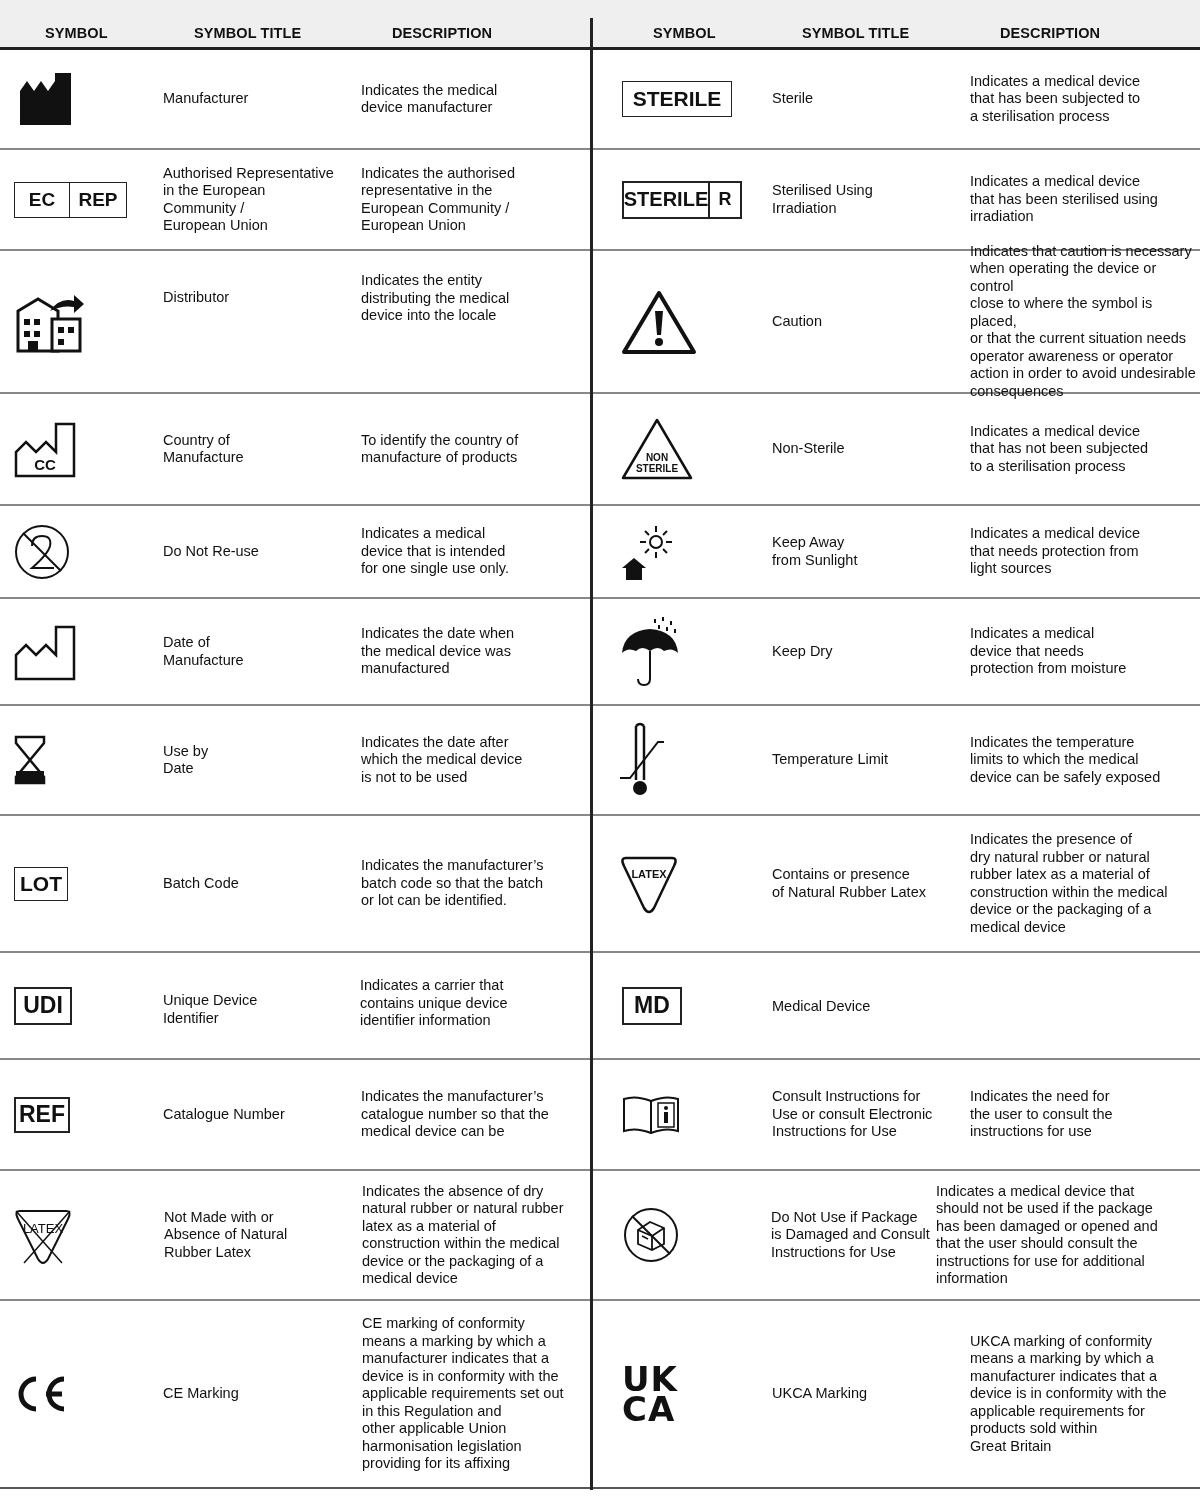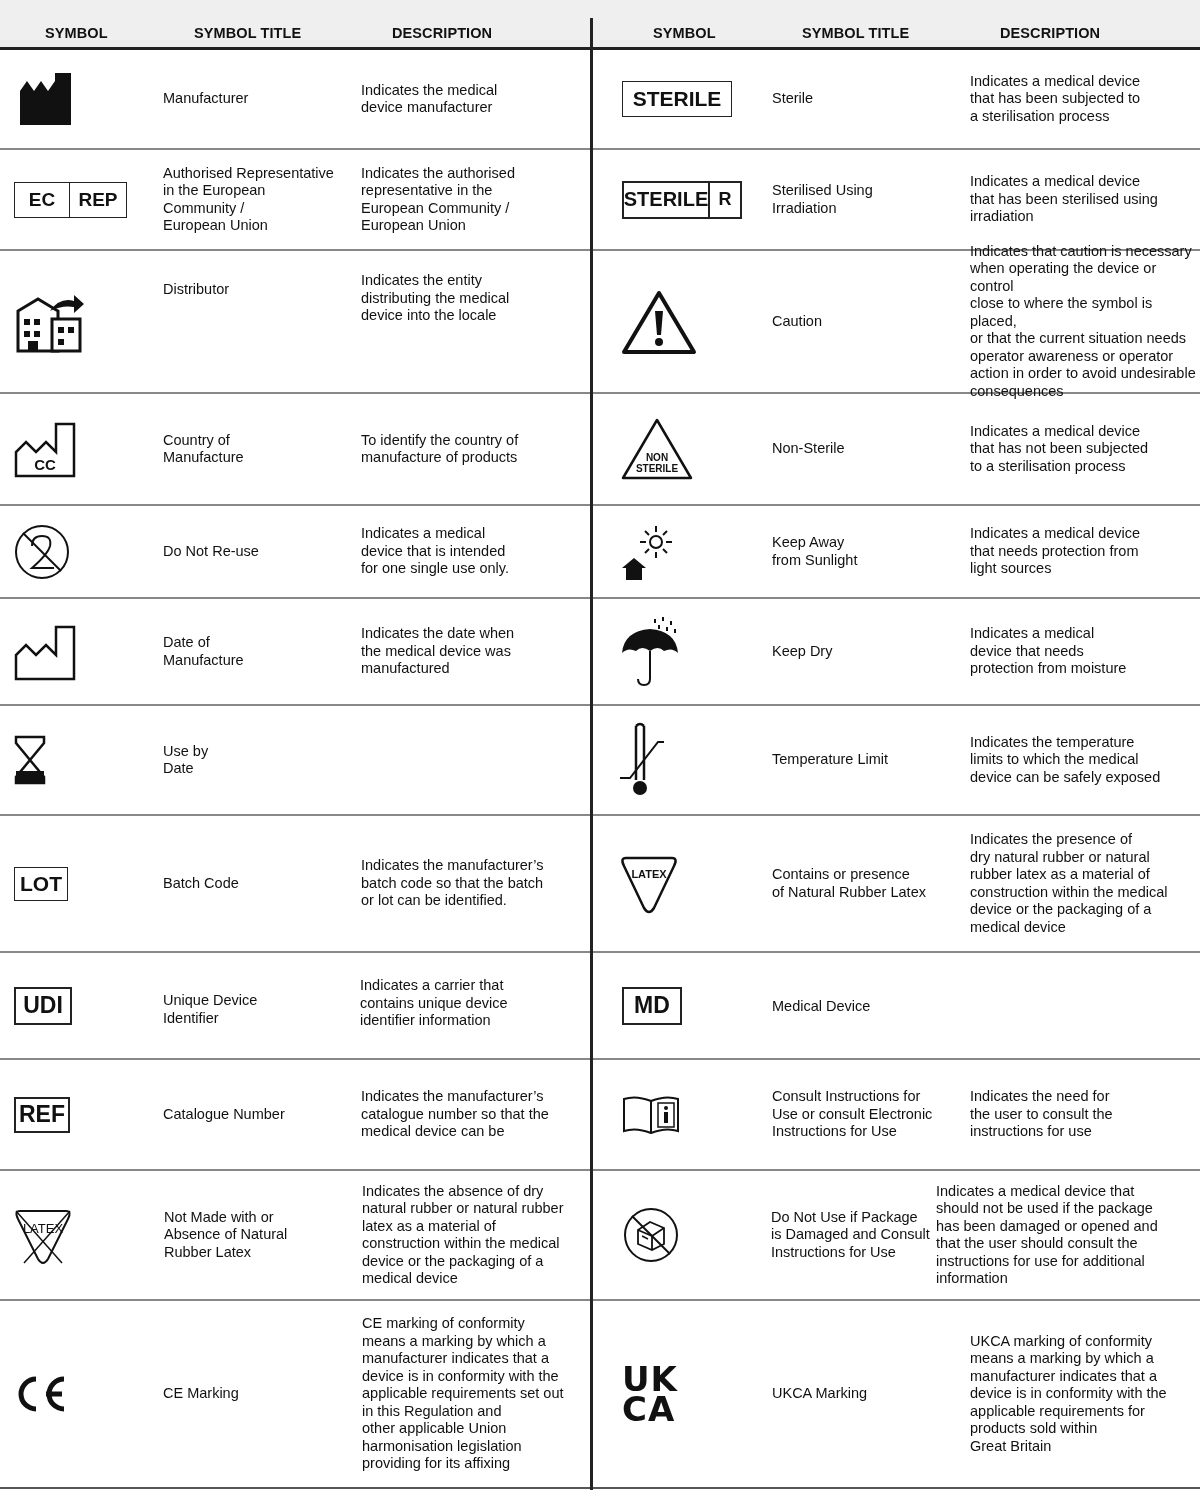--- a/index.html
+++ b/index.html
@@ -81,21 +81,21 @@
           <rect x="8" y="40" width="6" height="6"></rect>
           <rect x="18" y="40" width="6" height="6"></rect>
           <rect x="42" y="36" width="6" height="6"></rect>
           <rect x="52" y="36" width="6" height="6"></rect>
           <rect x="42" y="48" width="6" height="6"></rect>
           <rect x="12" y="50" width="10" height="10"></rect>
         </g>
         <path d="M34 20 Q44 6 58 10 V4 L68 13 L58 22 V16 Q46 14 34 20 Z" fill="#111"></path>
       </svg>
   </div>
-  <div class="cell" style="left:163px;align-items:flex-start;padding-top:30px">Distributor</div>
+  <div class="cell" style="left:163px;align-items:flex-start;padding-top:38px">Distributor</div>
   <div class="cell" style="left:361px;align-items:flex-start;padding-top:21px">Indicates the entity
 distributing the medical
 device into the locale</div>
   <div class="sym" style="left:621px">
     <svg width="76" height="66" viewBox="0 0 76 66">
         <path d="M38 4 L73 63 H3 Z" fill="none" stroke="#111" stroke-width="4" stroke-linejoin="round"></path>
         <path d="M34 22 H42 L40 46 H36 Z" fill="#111"></path>
         <circle cx="38" cy="53" r="4" fill="#111"></circle>
       </svg>
   </div>
@@ -202,20 +202,23 @@
 
 <div class="row" style="top:706px;height:110px">
   <div class="sym" style="left:14px">
     <svg width="32" height="50" viewBox="0 0 32 50">
         <path d="M2 2 H30 V8 L16 25 L30 42 V48 H2 V42 L16 25 L2 8 Z" fill="none" stroke="#111" stroke-width="2.5"></path>
         <path d="M2 36 H30 V48 H2 Z" fill="#111"></path>
       </svg>
   </div>
   <div class="cell" style="left:163px">Use by
 Date</div>
+  <div class="cell" style="left:361px">Indicates the date after
+which the medical device
+is not to be used</div>
   <div class="sym" style="left:618px">
     <svg width="48" height="76" viewBox="0 0 48 76">
         <path d="M18 4 V58" stroke="#111" stroke-width="2.5"></path>
         <path d="M26 4 V58" stroke="#111" stroke-width="2.5"></path>
         <path d="M18 4 Q22 0 26 4" fill="none" stroke="#111" stroke-width="2.5"></path>
         <circle cx="22" cy="66" r="7" fill="#111"></circle>
         <path d="M2 56 H12 L40 20 H46" fill="none" stroke="#111" stroke-width="2"></path>
       </svg>
   </div>
   <div class="cell" style="left:772px">Temperature Limit</div>

